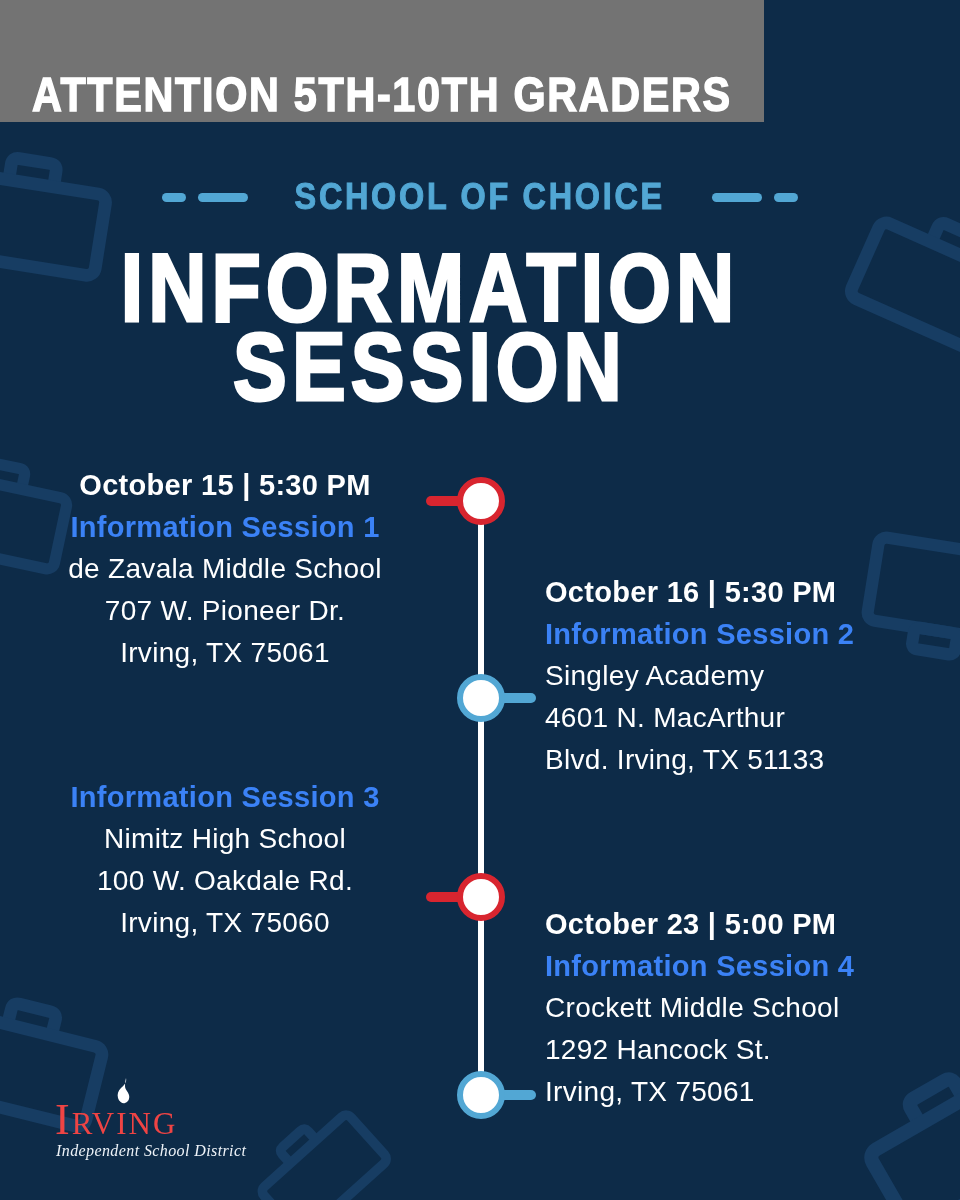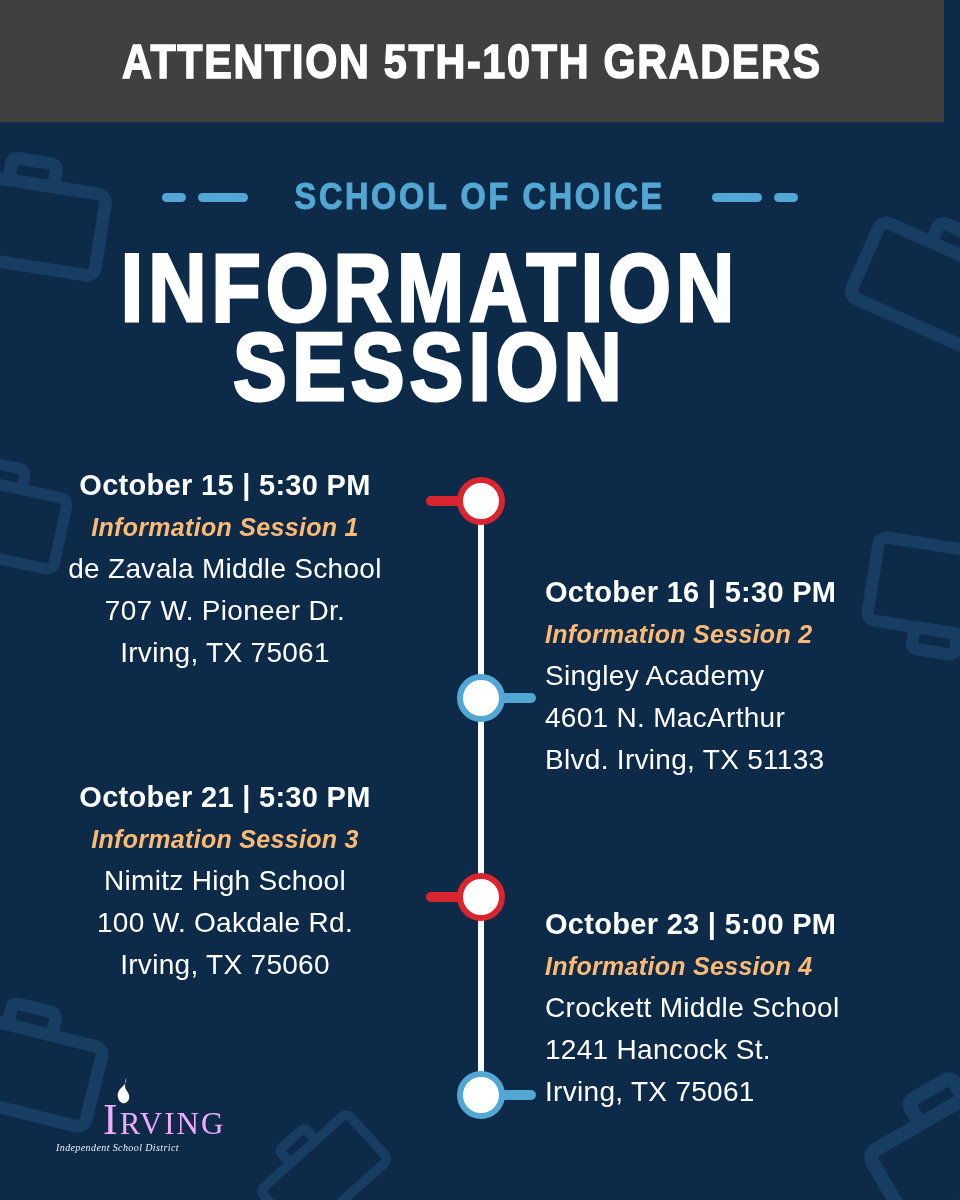--- a/index.html
+++ b/index.html
@@ -9,23 +9,23 @@
   .poster {
     position: relative;
     width: 960px; height: 1200px;
     background: #0d2b48;
     overflow: hidden;
   }
 
   
   .banner {
     position: absolute; left: 0; top: 0;
-    width: 944px; height: 122px;
-    background: #404040;
-    display: flex; align-items: center; justify-content: center;
+    width: 764px; height: 122px;
+    background: #737373;
+    display: flex; align-items: flex-end; justify-content: center;
   }
   .banner-text {
     display: inline-block;
     color: #ffffff;
     font-size: 48px; font-weight: 700;
     letter-spacing: 2px;
     transform: scaleX(0.86);
     -webkit-text-stroke: 1.5px #ffffff;
     white-space: nowrap;
   }
@@ -86,45 +86,44 @@
   }
   .node-circle.red  { border: 6px solid #d8252f; }
   .node-circle.blue { border: 6px solid #52a7d4; }
 
   
   .session { position: absolute; width: 400px; z-index: 4; }
   .session.align-right { text-align: center; }
   .session.align-left  { text-align: left; }
   .session .line { line-height: 42px; font-size: 28px; color: #ffffff; letter-spacing: 0.3px; white-space: nowrap; }
   .session .line-date { font-weight: 700; font-size: 29px; }
-  .session .line-name { font-weight: 700; font-size: 25px; color: #fdba74; font-style: italic; }
+  .session .line-name { font-weight: 700; font-size: 29px; color: #3b82f6; }
   .session .line-addr { font-weight: 400; }
 
   #session-1 { left: 25px;  top: 464px; }
   #session-2 { left: 545px; top: 571px; }
   #session-3 { left: 25px;  top: 776px; }
   #session-4 { left: 545px; top: 903px; }
 
   
   .logo { position: absolute; left: 55px; top: 1078px; width: 200px; z-index: 4; }
   .flame { position: absolute; left: 60px; top: 0; }
   .logo-name {
     position: absolute; left: 0; top: 18px;
     font-family: "Liberation Serif", serif;
     font-variant: small-caps;
-    font-size: 44px; color: #f0abfc;
+    font-size: 44px; color: #ef4444;
     letter-spacing: 2px; line-height: 48px;
     white-space: nowrap;
-    margin-left: 48px;
   }
   .logo-tagline {
     position: absolute; left: 1px; top: 64px;
     font-family: "Liberation Serif", serif;
     font-style: italic;
-    font-size: 10px; color: #eef3f8;
+    font-size: 16px; color: #eef3f8;
     letter-spacing: 0.4px; white-space: nowrap;
   }
 </style>
 </head>
 <body>
 
 <div class="poster">
 
   <div class="bg-icon" style="left:-58px; top:146px; transform:rotate(9deg);">
     <svg width="170" height="128" viewBox="0 0 120 90">
@@ -210,32 +209,31 @@
 
   <section id="session-2" class="session align-left">
     <div class="line line-date">October 16 | 5:30 PM</div>
     <div class="line line-name">Information Session 2</div>
     <div class="line line-addr">Singley Academy</div>
     <div class="line line-addr">4601 N. MacArthur</div>
     <div class="line line-addr">Blvd. Irving, TX 51133</div>
   </section>
 
   <section id="session-3" class="session align-right">
-    <div class="line line-date">October 21 | 5:30 PM</div>
     <div class="line line-name">Information Session 3</div>
     <div class="line line-addr">Nimitz High School</div>
     <div class="line line-addr">100 W. Oakdale Rd.</div>
     <div class="line line-addr">Irving, TX 75060</div>
   </section>
 
   <section id="session-4" class="session align-left">
     <div class="line line-date">October 23 | 5:00 PM</div>
     <div class="line line-name">Information Session 4</div>
     <div class="line line-addr">Crockett Middle School</div>
-    <div class="line line-addr">1241 Hancock St.</div>
+    <div class="line line-addr">1292 Hancock St.</div>
     <div class="line line-addr">Irving, TX 75061</div>
   </section>
 
   <footer class="logo">
     <svg class="flame" width="16" height="26" viewBox="0 0 16 26">
       <path d="M11 0 C12 5 9 7 6 10 C3 13 2 16 3 20 C4 24 8 26 10 25 C13 24 15 21 14 17 C13 13 10 12 10 8 C10 5 10.5 2 11 0 Z" fill="#ffffff"></path>
     </svg>
     <div class="logo-name">Irving</div>
     <div class="logo-tagline">Independent School District</div>
   </footer>

